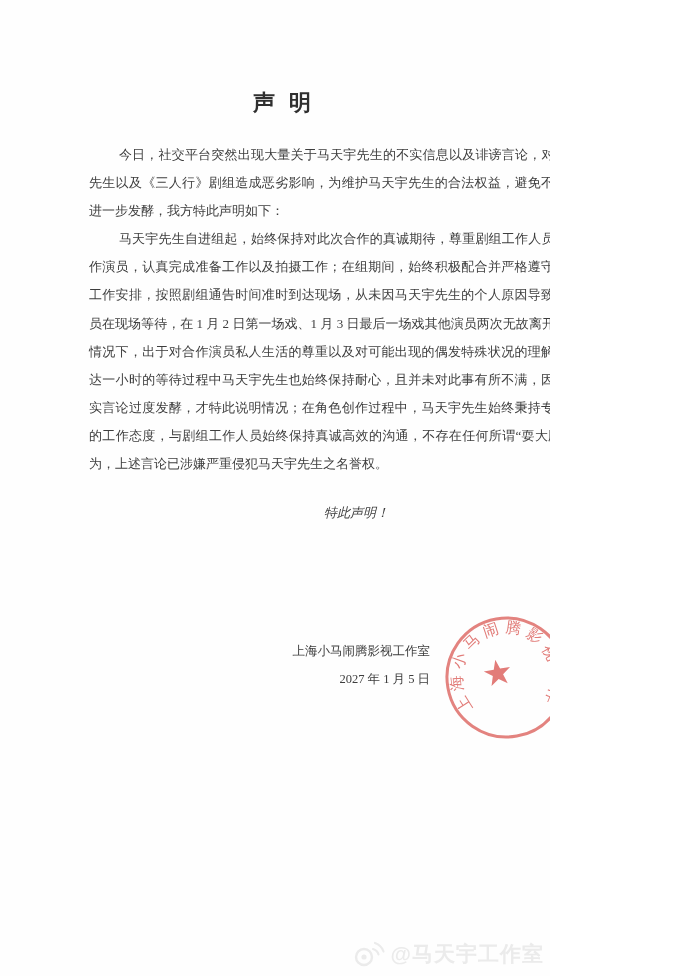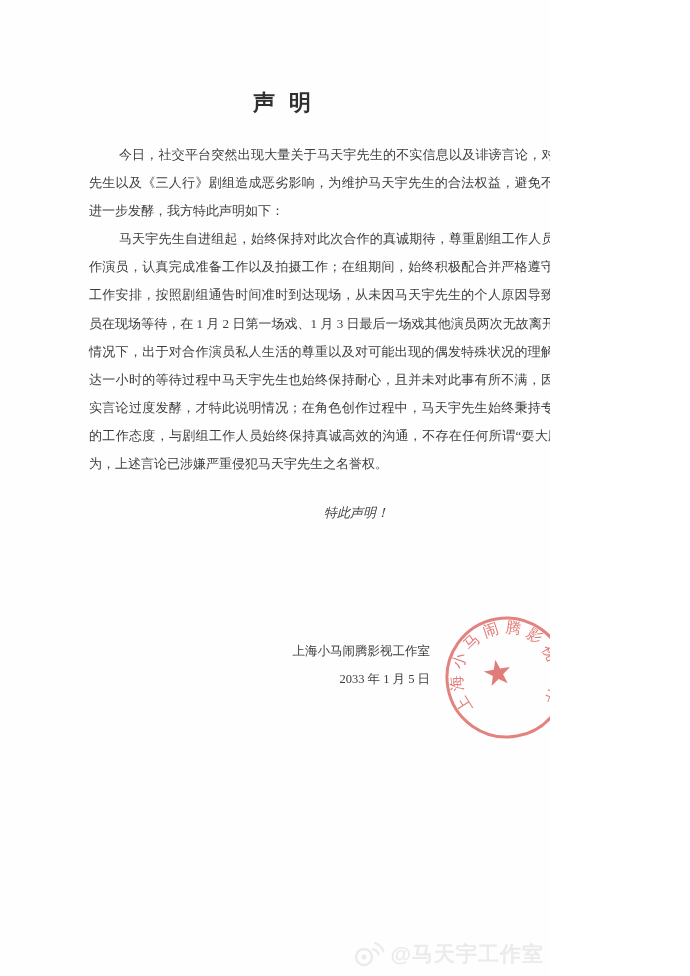--- a/index.html
+++ b/index.html
@@ -91,21 +91,21 @@
   <h1 class="doc-title">声明</h1>
 
   <div class="doc-body">
     <p>今日，社交平台突然出现大量关于马天宇先生的不实信息以及诽谤言论，对马天宇先生以及《三人行》剧组造成恶劣影响，为维护马天宇先生的合法权益，避免不实言论进一步发酵，我方特此声明如下：</p>
     <p>马天宇先生自进组起，始终保持对此次合作的真诚期待，尊重剧组工作人员以及合作演员，认真完成准备工作以及拍摄工作；在组期间，始终积极配合并严格遵守剧组的工作安排，按照剧组通告时间准时到达现场，从未因马天宇先生的个人原因导致其他演员在现场等待，在 1 月 2 日第一场戏、1 月 3 日最后一场戏其他演员两次无故离开现场的情况下，出于对合作演员私人生活的尊重以及对可能出现的偶发特殊状况的理解，在长达一小时的等待过程中马天宇先生也始终保持耐心，且并未对此事有所不满，因今日不实言论过度发酵，才特此说明情况；在角色创作过程中，马天宇先生始终秉持专业严谨的工作态度，与剧组工作人员始终保持真诚高效的沟通，不存在任何所谓“耍大牌”的行为，上述言论已涉嫌严重侵犯马天宇先生之名誉权。</p>
     <p class="closing">特此声明！</p>
   </div>
 
   <div class="signature-block">
     <div>上海小马闹腾影视工作室</div>
-    <div>2033 年 1 月 5 日</div>
+    <div>2027 年 1 月 5 日</div>
   </div>
 
   <svg class="seal" viewBox="0 0 129 129" aria-hidden="true">
     <circle cx="64.5" cy="64.5" r="59.5" fill="none" stroke="#d9534f" stroke-width="3" stroke-opacity="0.85"></circle>
     <defs>
       <path id="sealArc" d="M 27.6 90.3 A 45 45 0 1 1 101.4 90.3" fill="none"></path>
     </defs>
     <text font-size="15.5" fill="#d9534f" fill-opacity="0.9" font-family="Liberation Serif, DejaVu Serif, serif">
       <textPath href="#sealArc" startOffset="2" textLength="220" lengthAdjust="spacing">上海小马闹腾影视工作室</textPath>
     </text>

